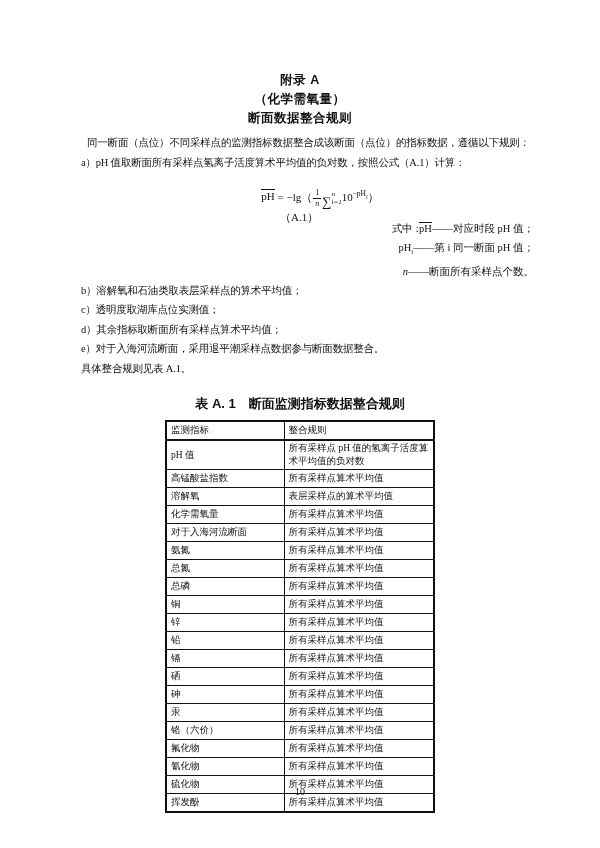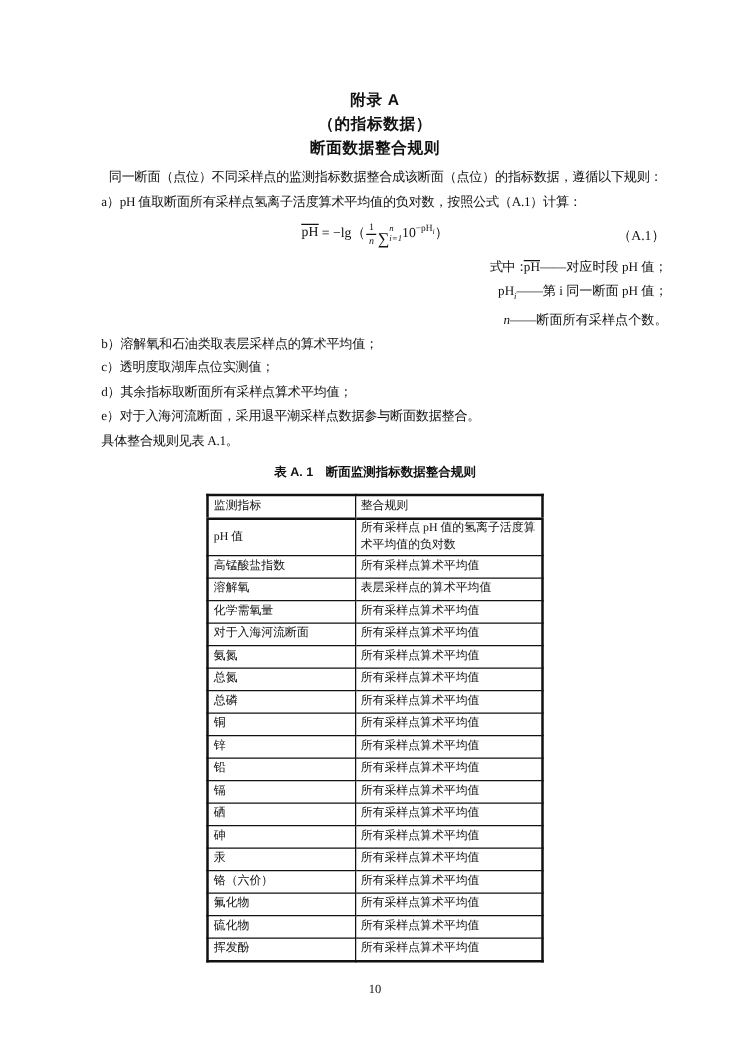--- a/index.html
+++ b/index.html
@@ -33,22 +33,23 @@
     line-height: 19.5px;
     padding-left: 15px;
     white-space: nowrap;
     letter-spacing: -0.2px;
   }
   
   .formula-row {
     display: flex;
     align-items: center;
     height: 28px;
-    margin-top: 2px;
+    margin-top: 16px;
     font-size: 11px;
+    flex-direction: column;
   }
   .formula-body { flex: 1; text-align: center; padding-left: 40px; }
   .formula-number { width: 40px; text-align: left; }
   .ol { border-top: 1px solid #111; padding-top: 1px; display: inline-block; line-height: 1; }
   .frac {
     display: inline-block;
     vertical-align: -6px;
     text-align: center;
     font-size: 8px;
     line-height: 1;
@@ -71,25 +72,25 @@
   sup sub { font-size: 6px; font-style: italic; }
   
   .where { margin-top: 2px; }
   .where-line { line-height: 19px; white-space: nowrap; text-align: right; }
   .where-indent { display: inline-block; width: 27px; }
   .where-label { display: inline-block; width: 27px; letter-spacing: -0.5px; }
   .sym-italic { font-style: italic; }
   .where-line sub { font-size: 7px; font-style: italic; }
   
   .table-caption {
-    margin-top: 8px;
+    margin-top: 18px;
     text-align: center;
     font-family: "Liberation Sans", "DejaVu Sans", sans-serif;
     font-weight: bold;
-    font-size: 10px;
+    font-size: 13px;
     line-height: 16px;
   }
   
   table.rules {
     margin: 8px auto 0 auto;
     border-collapse: collapse;
     border: 2px solid #111;
     table-layout: fixed;
     width: 268px;
     font-size: 9.5px;
@@ -115,21 +116,21 @@
   }
 </style>
 </head>
 <body>
 
 <div class="page">
   <div class="content">
 
     <div class="title-block">
       <div class="title-line">附录 A</div>
-      <div class="title-line">（的指标数据）</div>
+      <div class="title-line">（化学需氧量）</div>
       <div class="title-line">断面数据整合规则</div>
     </div>
 
     <p class="intro">同一断面（点位）不同采样点的监测指标数据整合成该断面（点位）的指标数据，遵循以下规则：</p>
     <p class="item">a）pH 值取断面所有采样点氢离子活度算术平均值的负对数，按照公式（A.1）计算：</p>
 
     <div class="formula-row">
       <span class="formula-body">
         <span class="ol">pH</span><span> = −lg（</span><span class="frac"><span class="num">1</span><span class="den">n</span></span><span class="sum"><span class="sum-sym">∑</span><span class="sum-limits"><span>n</span><span>i=1</span></span></span><span>10</span><sup><span>−pH</span><sub>i</sub></sup><span>）</span>
       </span>
@@ -224,20 +225,24 @@
           </tr>
           <tr>
             <td>铬（六价）</td>
             <td>所有采样点算术平均值</td>
           </tr>
           <tr>
             <td>氟化物</td>
             <td>所有采样点算术平均值</td>
           </tr>
           <tr>
+            <td>氰化物</td>
+            <td>所有采样点算术平均值</td>
+          </tr>
+          <tr>
             <td>硫化物</td>
             <td>所有采样点算术平均值</td>
           </tr>
           <tr>
             <td>挥发酚</td>
             <td>所有采样点算术平均值</td>
           </tr>
         </tbody>
     </table>
 

